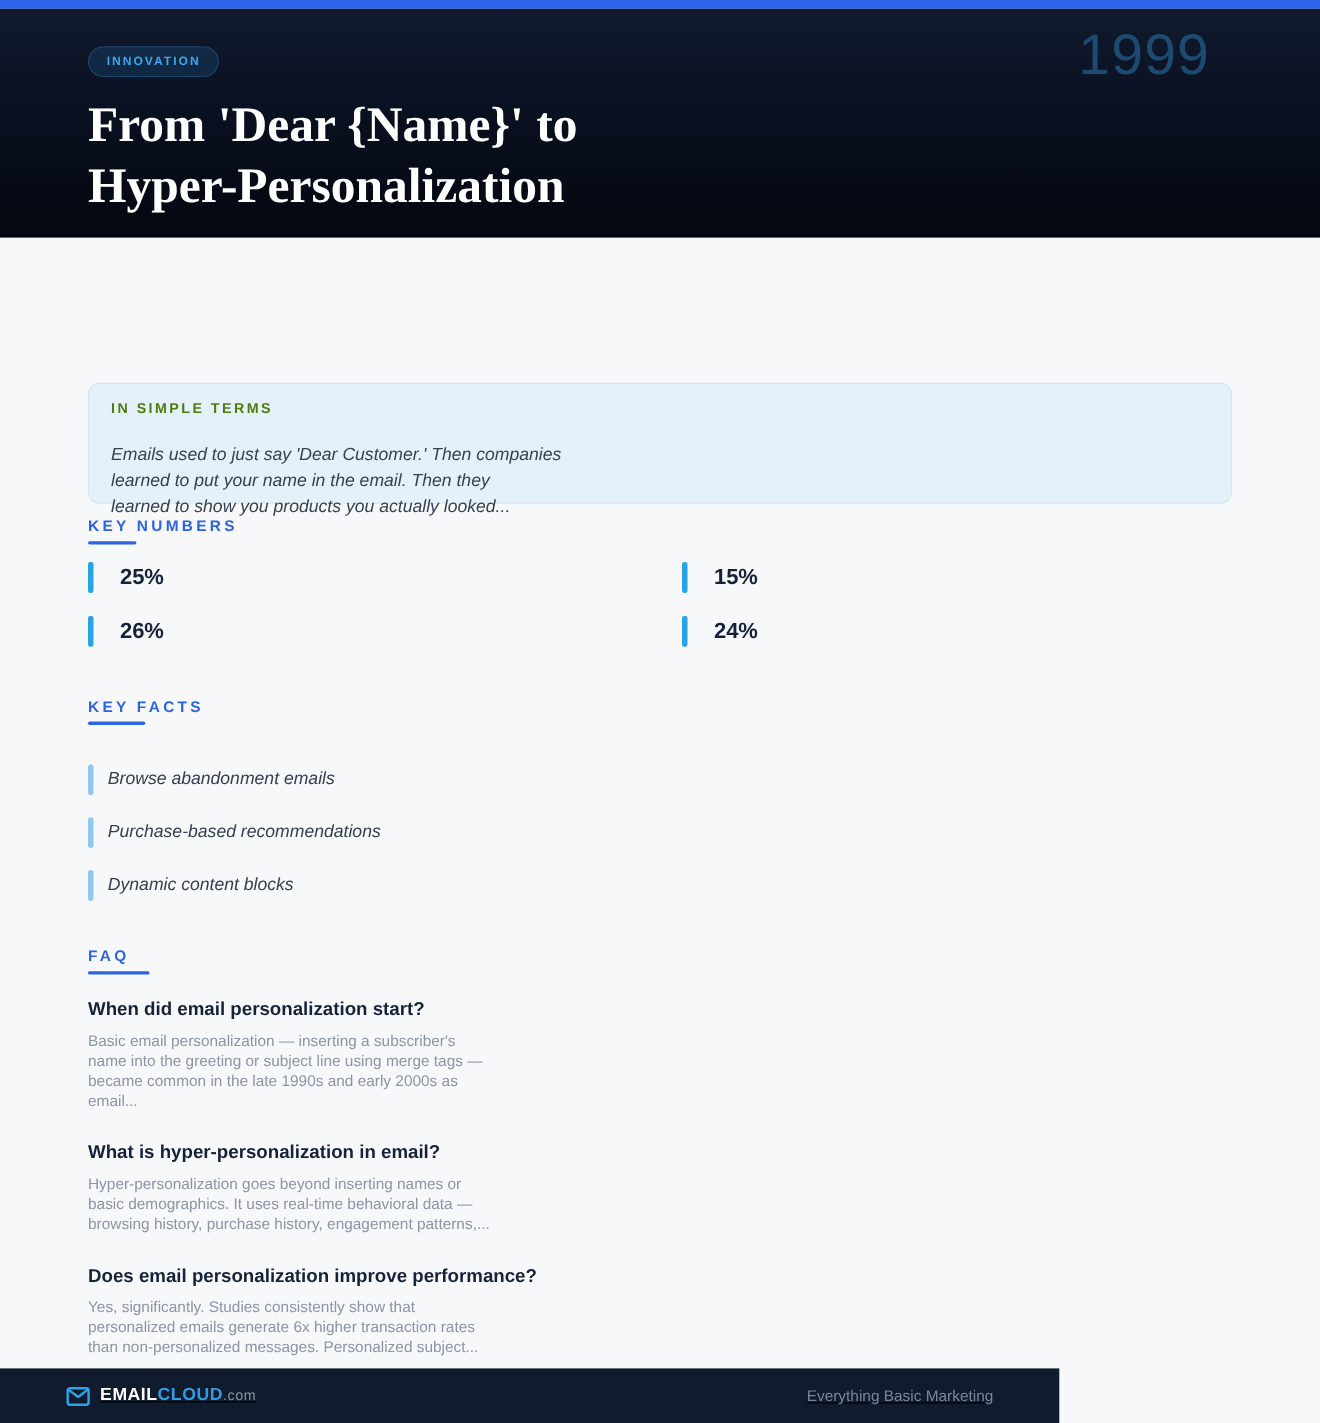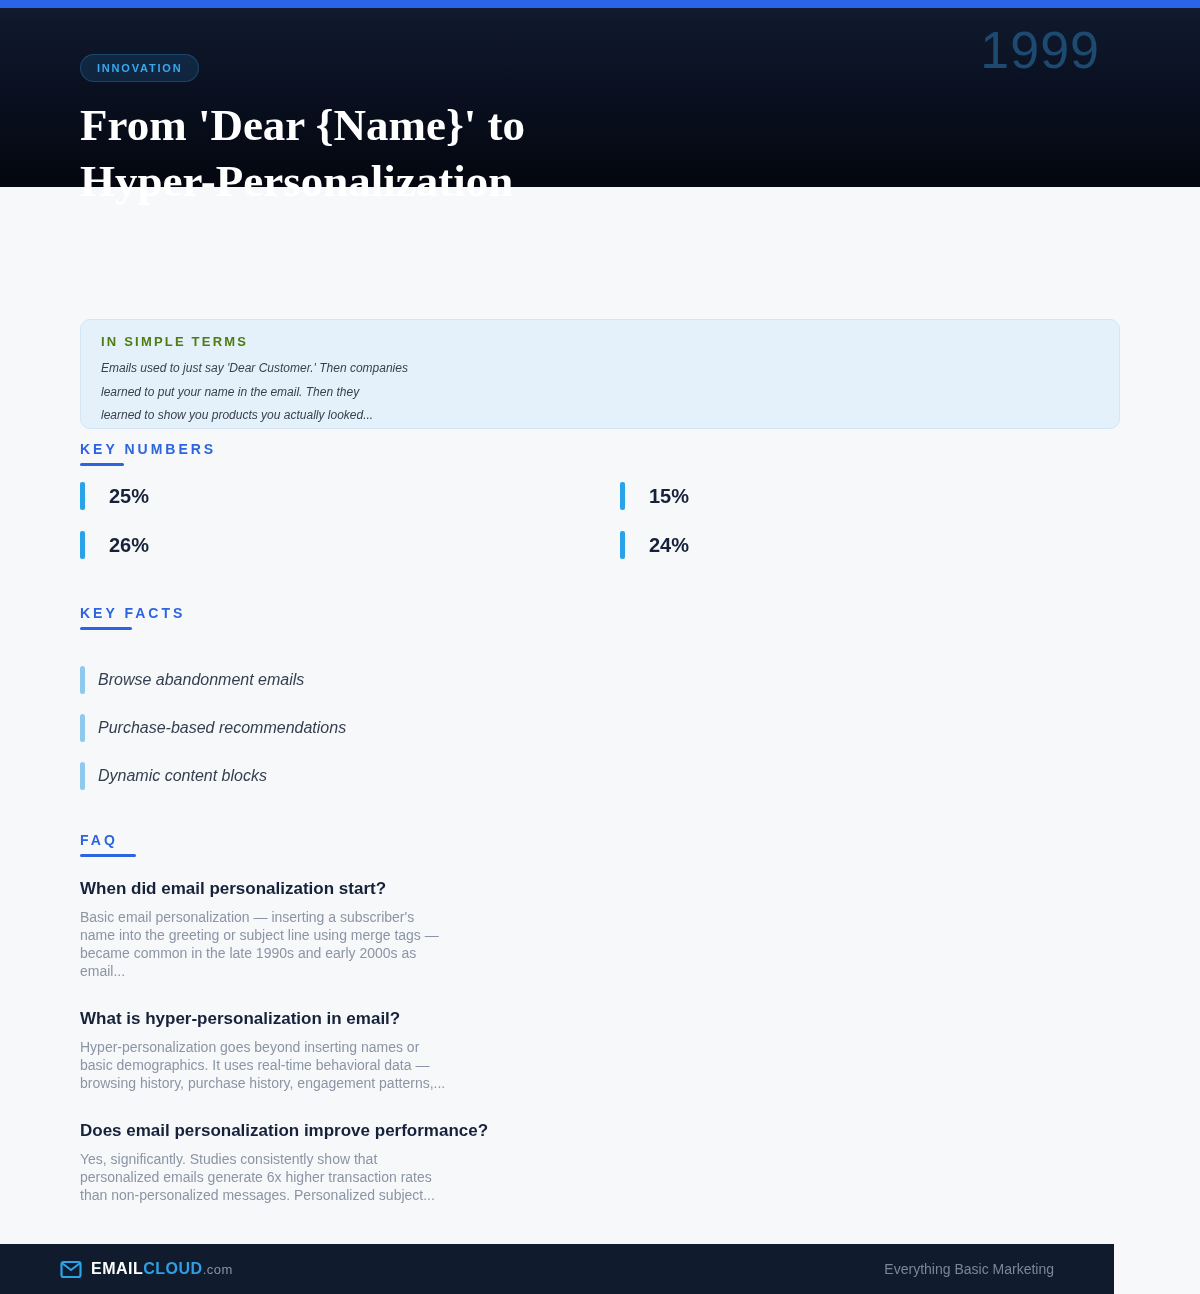--- a/index.html
+++ b/index.html
@@ -12,24 +12,24 @@
     position: relative;
     overflow: hidden;
   }
 
   
   .topbar {
     height: 8px;
     background: #2b64e8;
   }
   .header {
-    height: 179px;
+    height: 208px;
     background: linear-gradient(180deg, #111a2e 0%, #0a1122 40%, #04070f 100%);
     position: relative;
-    padding: 46px 0 0 80px;
+    padding: 34px 0 0 80px;
   }
   .badge {
     display: inline-block;
     background: rgba(41, 133, 200, 0.18);
     border: 1px solid rgba(56, 168, 240, 0.25);
     color: #38a8f0;
     font-size: 11px;
     font-weight: bold;
     letter-spacing: 1.8px;
     padding: 7px 16px;
@@ -66,23 +66,23 @@
     padding: 14px 20px 16px 20px;
     height: 110px;
   }
   .terms-label {
     color: #4d7c0f;
     font-size: 13px;
     font-weight: bold;
     letter-spacing: 2.2px;
   }
   .terms-text {
-    margin-top: 8px;
+    margin-top: 24px;
     font-style: italic;
-    font-size: 12px;
+    font-size: 16px;
     line-height: 23.5px;
     color: #374151;
   }
 
   .section-heading {
     color: #2d64e0;
     font-size: 14px;
     font-weight: bold;
     letter-spacing: 3px;
   }
@@ -156,27 +156,28 @@
     line-height: 18px;
     color: #8b95a5;
     max-width: 368px;
   }
 
   
   .footer {
     position: absolute;
     left: 0;
     bottom: 0;
-    width: 1114px;
+    width: 963px;
     height: 50px;
     background: #101b2d;
     display: flex;
     align-items: center;
     justify-content: space-between;
     padding: 0 60px;
+    text-decoration: underline;
   }
   .footer-brand {
     display: flex;
     align-items: center;
     cursor: pointer;
   }
   .envelope-icon {
     margin-right: 9px;
     display: inline-flex;
   }

